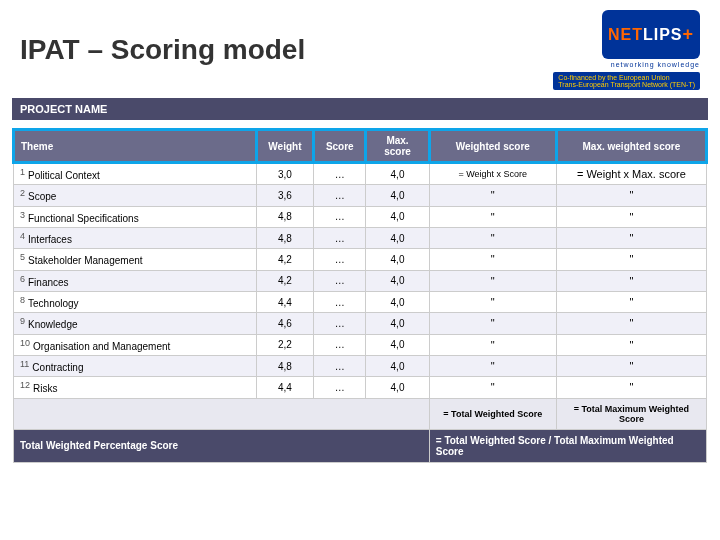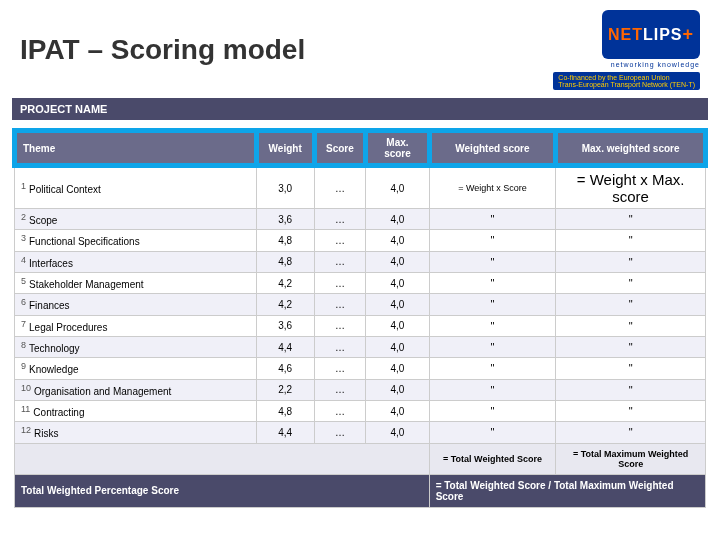--- a/index.html
+++ b/index.html
@@ -98,21 +98,21 @@
       width: 100%;
       border-collapse: collapse;
       font-size: 10px;
     }
 
     .main-table th {
       background: #6b6b8a;
       color: #fff;
       padding: 4px 6px;
       text-align: left;
-      border: 5px solid #0ea5e9;
+      border: 3px solid #0ea5e9;
       font-weight: bold;
       font-size: 10px;
     }
 
     .main-table th.col-theme { width: 210px; }
     .main-table th.col-weight { width: 50px; text-align: center; }
     .main-table th.col-score { width: 45px; text-align: center; }
     .main-table th.col-maxscore { width: 55px; text-align: center; }
     .main-table th.col-weighted { width: 110px; text-align: center; }
     .main-table th.col-maxweighted { width: 130px; text-align: center; }
@@ -199,21 +199,21 @@
           <th class="col-maxweighted">Max. weighted score</th>
         </tr>
       </thead>
       <tbody id="table-body">
       <tr>
             <td><span class="row-num">1</span>Political Context</td>
             <td class="num-col">3,0</td>
             <td class="num-col">…</td>
             <td class="num-col">4,0</td>
             <td class="num-col" style="font-size: 9px; margin-top: 48px;">= Weight x Score</td>
-            <td class="num-col" style="font-size: 15px;">= Weight x Max. score</td>
+            <td class="num-col" style="font-size: 11px;">= Weight x Max. score</td>
           </tr>
           <tr>
             <td><span class="row-num">2</span>Scope</td>
             <td class="num-col">3,6</td>
             <td class="num-col">…</td>
             <td class="num-col">4,0</td>
             <td class="num-col" style="font-size: 11px;">"</td>
             <td class="num-col" style="font-size: 11px;">"</td>
           </tr>
           <tr>
@@ -236,28 +236,20 @@
             <td><span class="row-num">5</span>Stakeholder Management</td>
             <td class="num-col">4,2</td>
             <td class="num-col">…</td>
             <td class="num-col">4,0</td>
             <td class="num-col" style="font-size: 11px;">"</td>
             <td class="num-col" style="font-size: 11px;">"</td>
           </tr>
           <tr>
             <td><span class="row-num">6</span>Finances</td>
             <td class="num-col">4,2</td>
-            <td class="num-col">…</td>
-            <td class="num-col">4,0</td>
-            <td class="num-col" style="font-size: 11px;">"</td>
-            <td class="num-col" style="font-size: 11px;">"</td>
-          </tr>
-          <tr>
-            <td><span class="row-num">7</span>Legal Procedures</td>
-            <td class="num-col">3,6</td>
             <td class="num-col">…</td>
             <td class="num-col">4,0</td>
             <td class="num-col" style="font-size: 11px;">"</td>
             <td class="num-col" style="font-size: 11px;">"</td>
           </tr>
           <tr>
             <td><span class="row-num">8</span>Technology</td>
             <td class="num-col">4,4</td>
             <td class="num-col">…</td>
             <td class="num-col">4,0</td>

